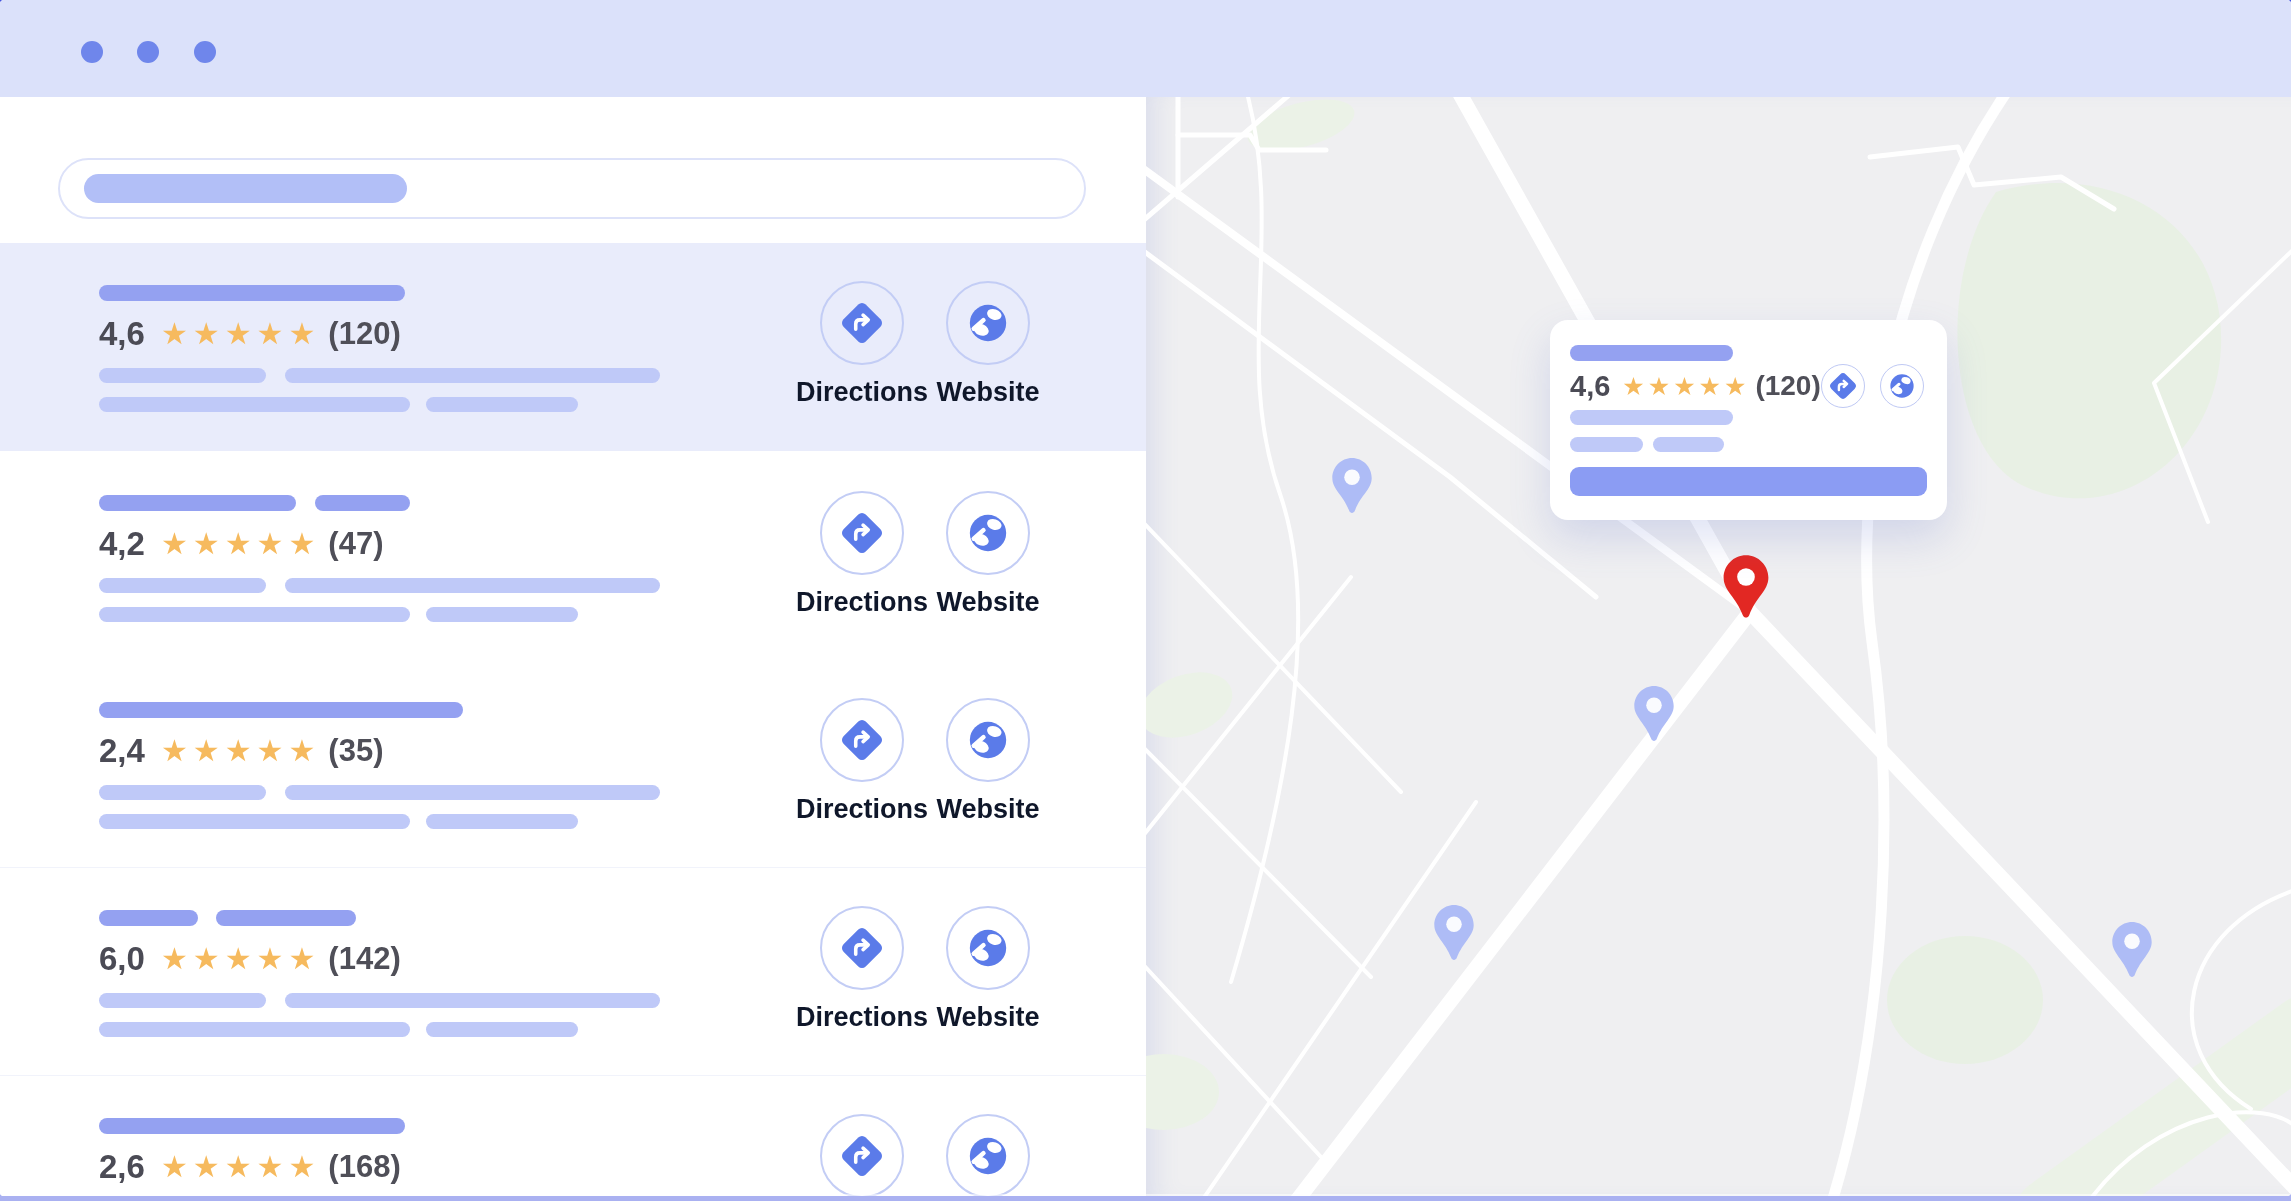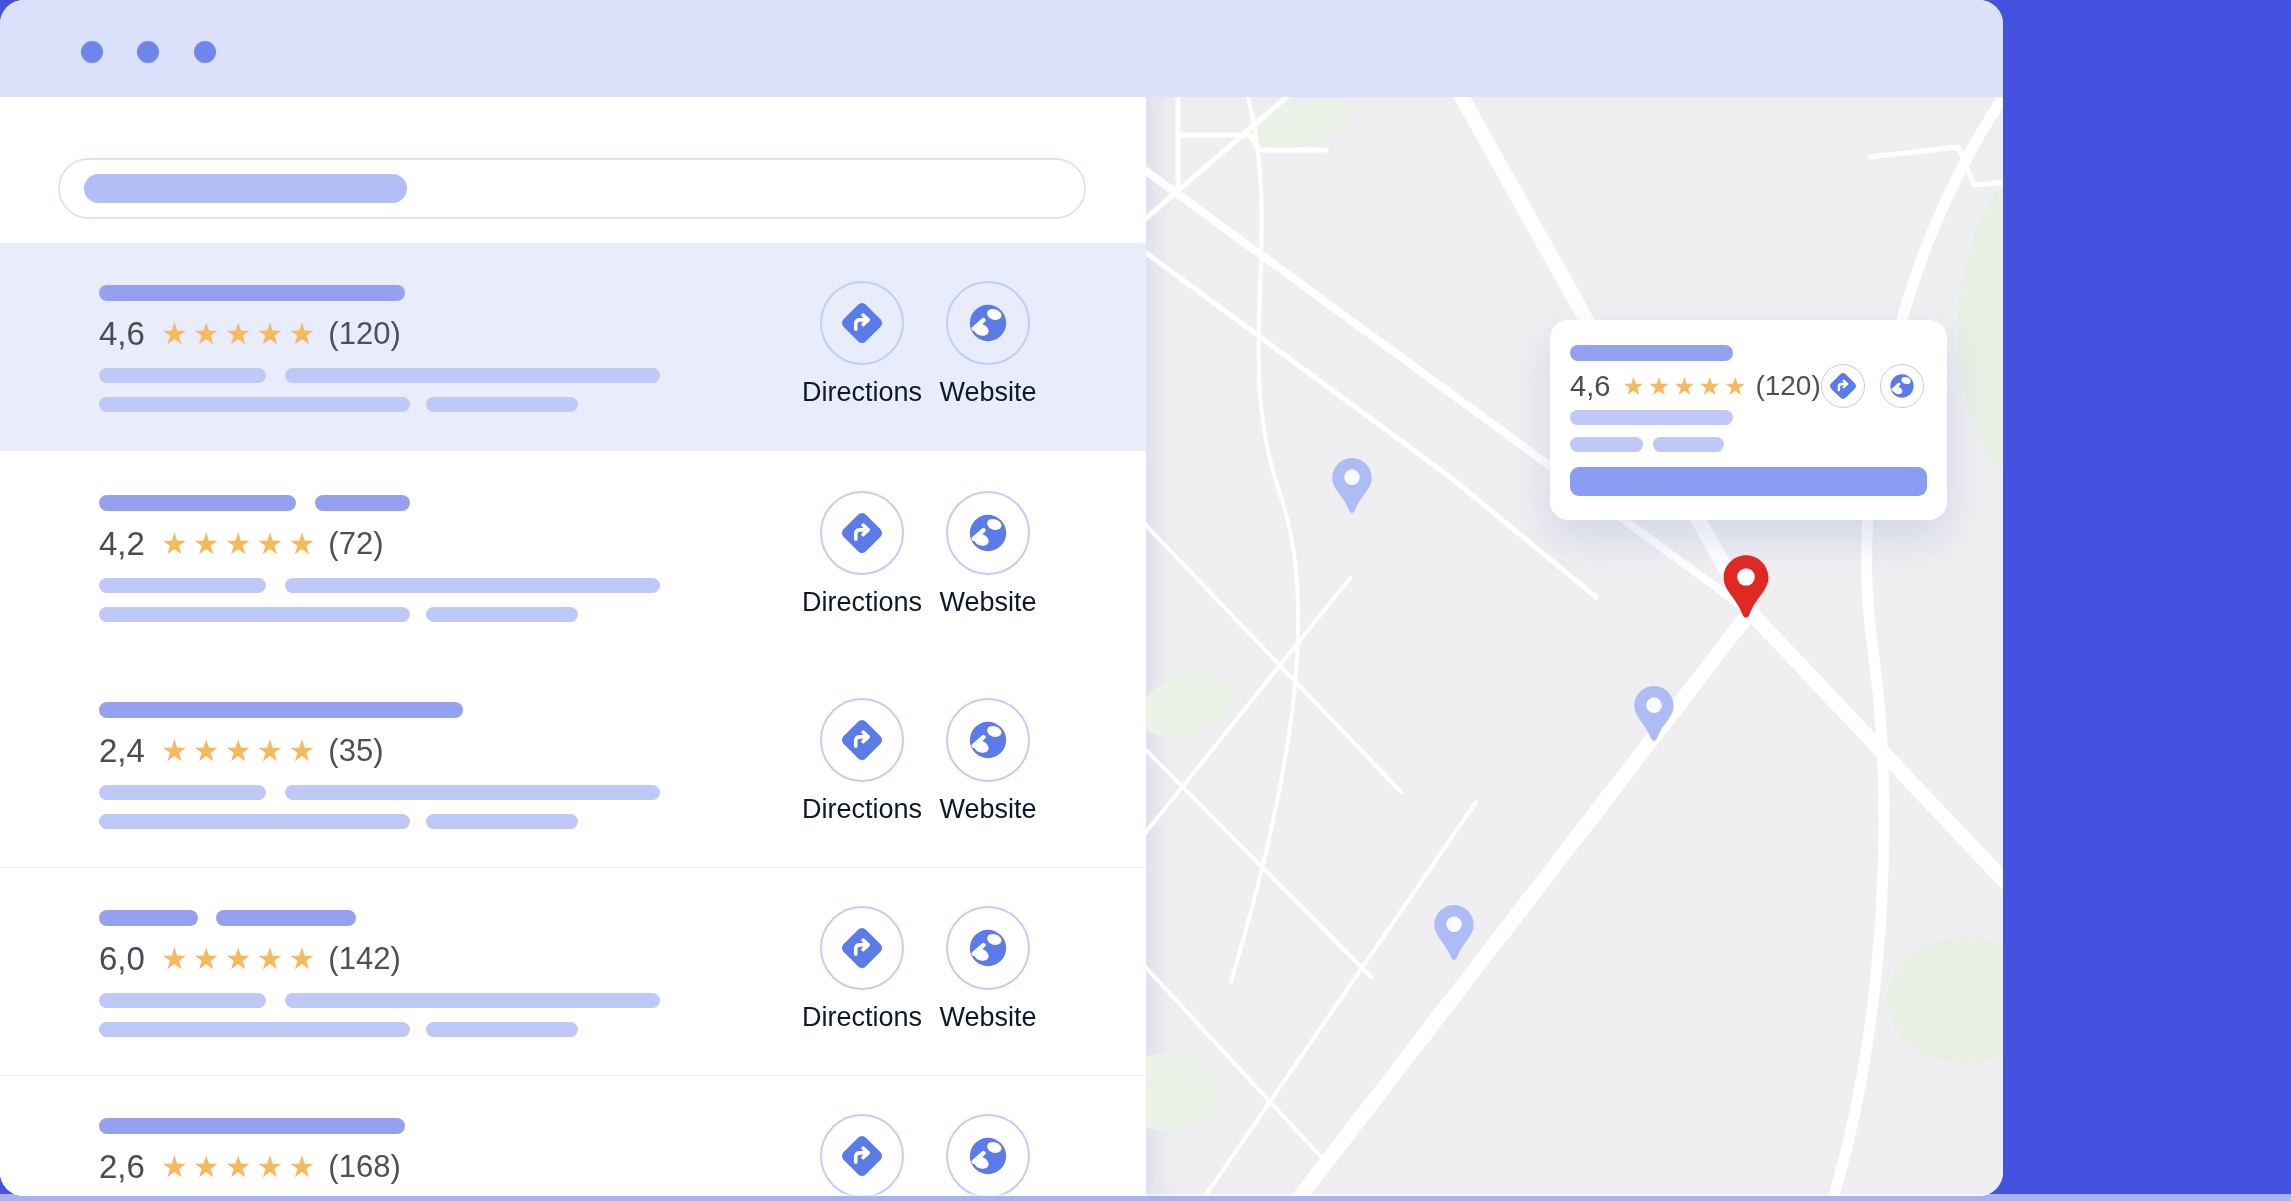--- a/index.html
+++ b/index.html
@@ -6,22 +6,22 @@
   body{
     width:2291px;height:1201px;overflow:hidden;position:relative;
     background:#4353DF;
     font-family:"Liberation Sans",sans-serif;
     -webkit-font-smoothing:antialiased;
   }
   
   .bottom-strip{position:absolute;left:0;right:0;bottom:0;height:7px;background:rgba(255,255,255,.55);z-index:5;}
 
   .window{
-    position:absolute;left:0;top:0;width:2003px;height:1196px;
-    border-radius:24px;overflow:hidden;background:#ffffff;z-index:2;
+    position:absolute;left:0;top:0;width:2291px;height:1196px;
+    border-radius:4px;overflow:hidden;background:#ffffff;z-index:2;font-weight:bold;
   }
   
   .titlebar{position:absolute;left:0;top:0;width:100%;height:97px;background:#DBE1FA;}
   .dot{position:absolute;top:41px;width:22px;height:22px;border-radius:50%;background:#6F86EB;}
   .dot.d1{left:81px}.dot.d2{left:137px}.dot.d3{left:194px}
 
   
   .panel{position:absolute;left:0;top:97px;width:1146px;height:1099px;background:#ffffff;}
   .searchbar{
     position:absolute;left:58px;top:61px;width:1028px;height:61px;box-sizing:border-box;
@@ -120,21 +120,21 @@
         <div class="action-label">Website</div>
       </div>
     </div>
 
     <div class="row" style="top:356px">
       <div class="pill" style="left:99px;top:42px;width:197px"></div>
       <div class="pill" style="left:315px;top:42px;width:95px"></div>
       <div class="rating-line">
         <span class="rating-num">4,2</span>
         <span class="stars">★★★★★</span>
-        <span class="rating-count">(72)</span>
+        <span class="rating-count">(47)</span>
       </div>
       <div class="pill light" style="left:99px;top:125px;width:167px"></div>
       <div class="pill light" style="left:285px;top:125px;width:375px"></div>
       <div class="pill light" style="left:99px;top:154px;width:311px"></div>
       <div class="pill light" style="left:426px;top:154px;width:152px"></div>
       <div class="action dir">
         <div class="circle-btn">
             <svg width="46" height="46" viewBox="0 0 44 44">
               <rect x="7" y="7" width="30" height="30" rx="5" transform="rotate(45 22 22)" fill="#5B7BE9"></rect>
               <path d="M16 28 V23 Q16 19 20 19 H25" stroke="#fff" stroke-width="3.4" fill="none" stroke-linecap="round" stroke-linejoin="round"></path>

